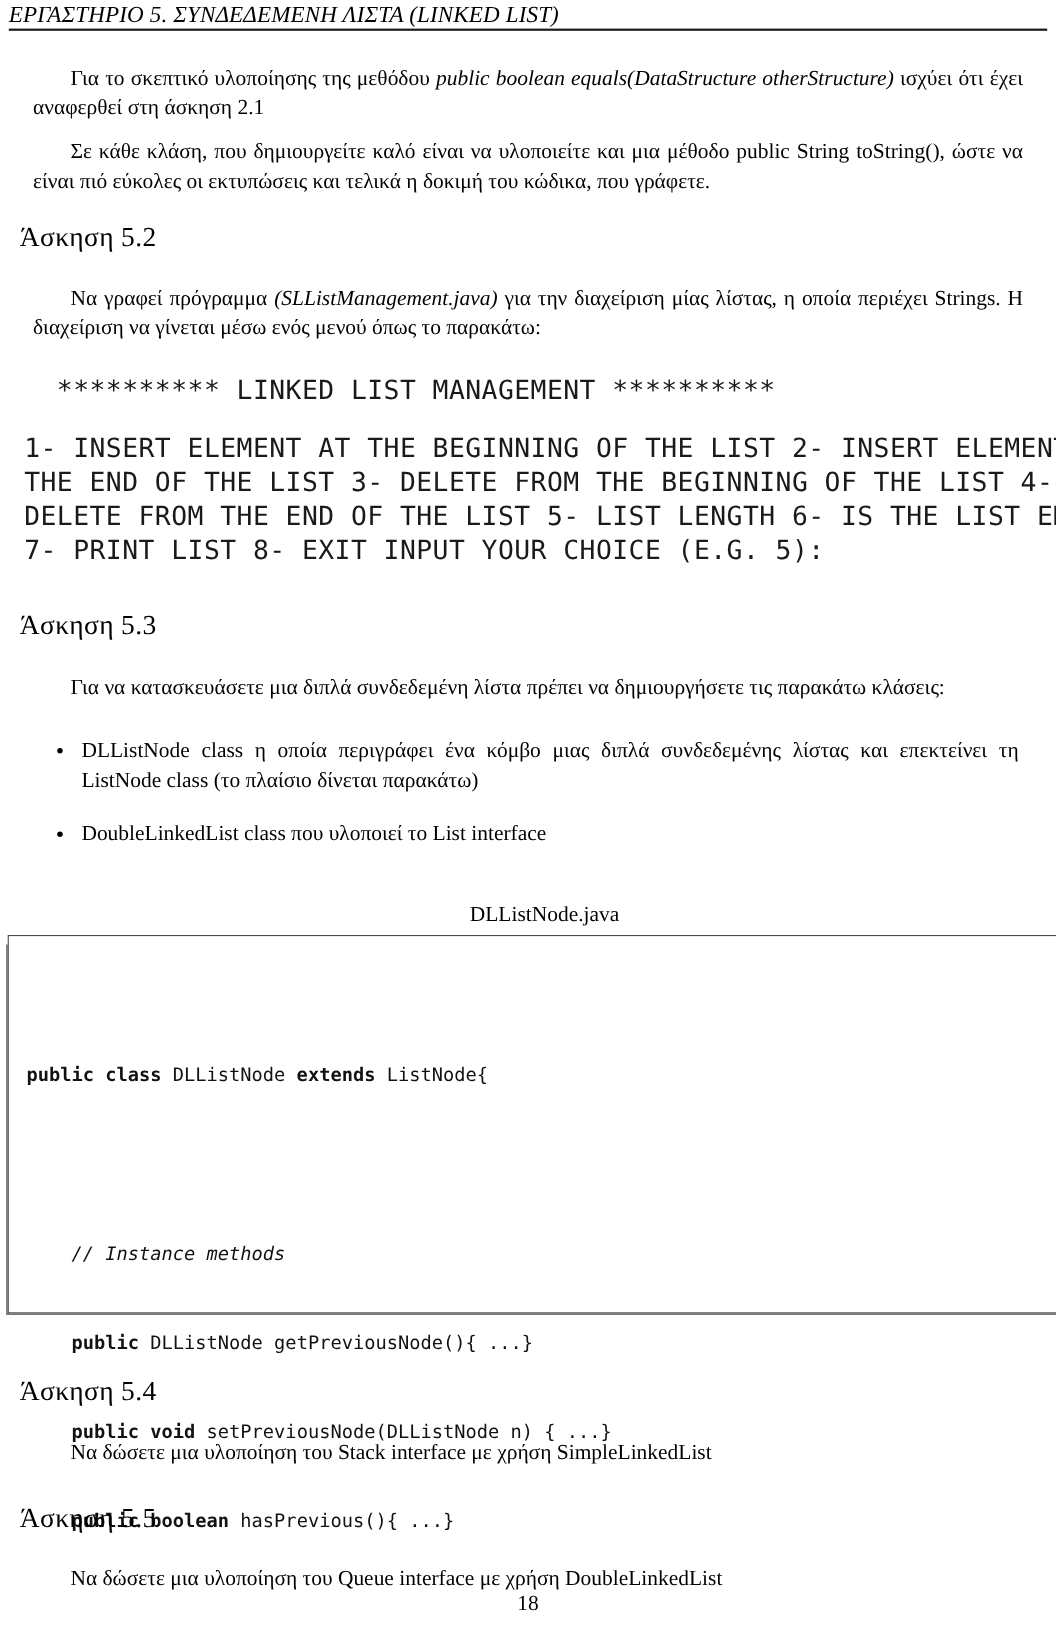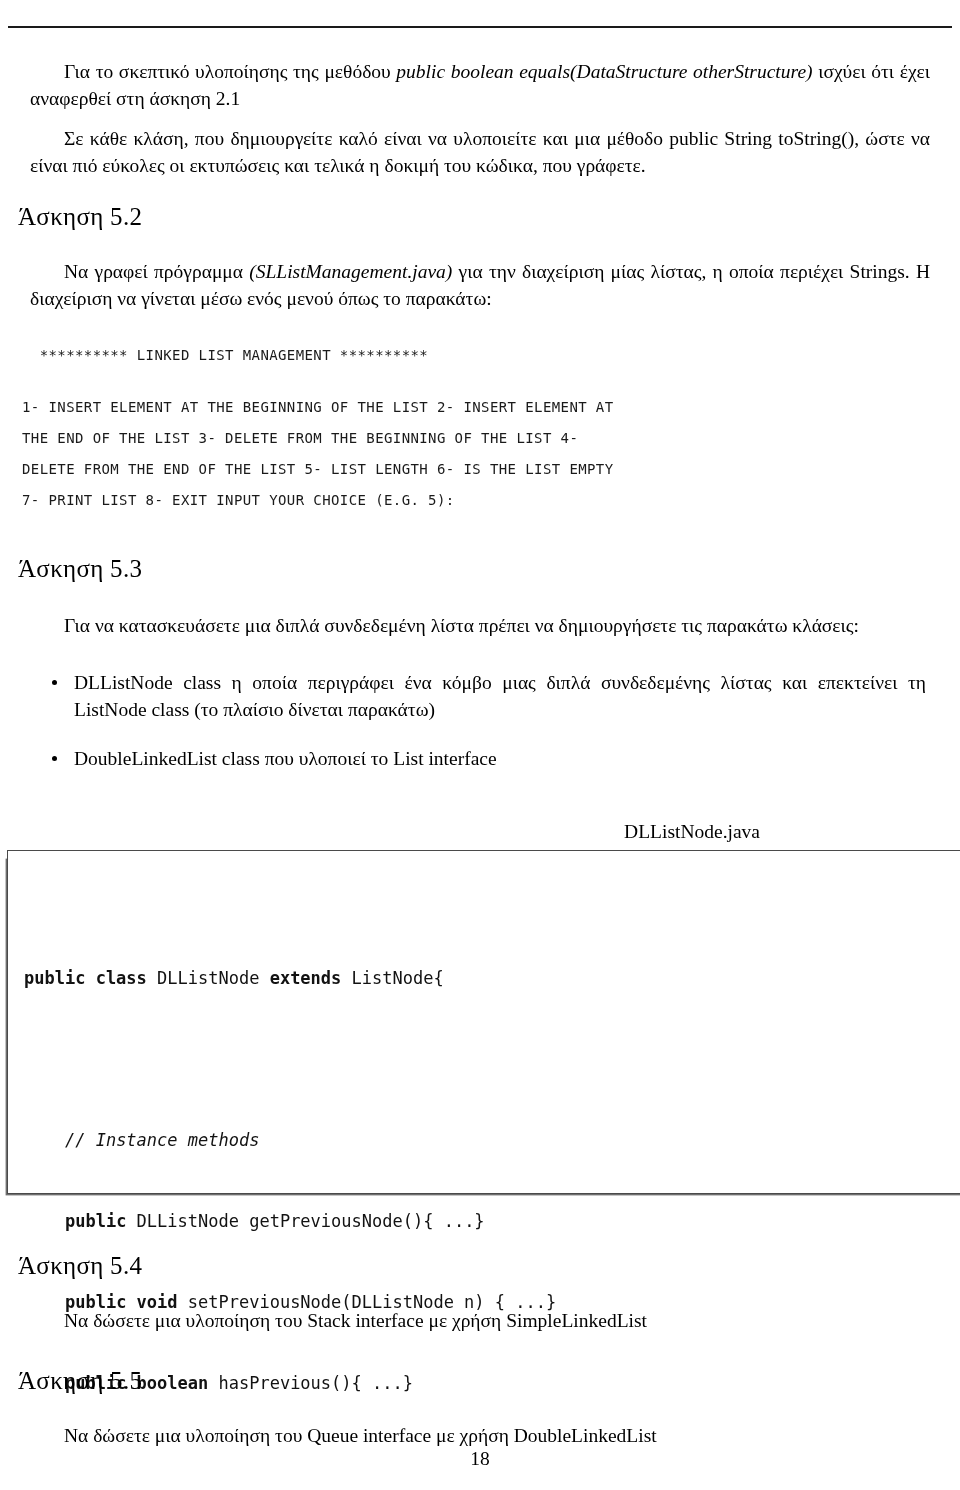--- a/index.html
+++ b/index.html
@@ -61,21 +61,21 @@
     font-weight: normal;
     font-size: 25px;
     line-height: 28px;
     letter-spacing: 0.3px;
   }
 
   
   .mono-block {
     position: absolute;
     font-family: "DejaVu Sans Mono", "Liberation Mono", monospace;
-    font-size: 14px;
+    font-size: 24px;
     line-height: 31px;
     white-space: pre;
     letter-spacing: 0.4px;
     color: #1a1a1a;
   }
 
   
   .bullets {
     position: absolute;
     font-size: 19.5px;
@@ -94,21 +94,21 @@
     width: 5px;
     height: 5px;
     background: #000;
     border-radius: 50%;
   }
 
   
   .code-caption {
     position: absolute;
     font-size: 19.5px;
-    text-align: right;
+    text-align: center;
     line-height: 24px;
   }
   .code-box {
     position: absolute;
     left: 7px;
     top: 850px;
     width: 975px;   
     height: 344px;
     box-sizing: border-box;
     border: 1.4px solid #4a4a4a;
@@ -137,20 +137,23 @@
     width: 960px;
     text-align: center;
     font-size: 19.5px;
   }
 </style>
 </head>
 <body>
 
 <div class="page">
 
+  <div class="header">
+    <div class="header-title">ΕΡΓΑΣΤΗΡΙΟ 5.  ΣΥΝΔΕΔΕΜΕΝΗ ΛΙΣΤΑ (LINKED LIST)</div>
+  </div>
   <div class="header-rule"></div>
 
   <div class="para" style="left:30px; top:58px; width:900px;">
     <span class="ind"></span><span>Για το σκεπτικό υλοποίησης της μεθόδου </span><span class="it">public boolean equals(DataStructure otherStructure)</span><span> ισχύει ότι έχει αναφερθεί στη άσκηση 2.1</span>
   </div>
 
   <div class="para" style="left:30px; top:125px; width:900px;">
     <span class="ind"></span><span>Σε κάθε κλάση, που δημιουργείτε καλό είναι να υλοποιείτε και μια μέθοδο public String toString(), ώστε να είναι πιό εύκολες οι εκτυπώσεις και τελικά η δοκιμή του κώδικα, που γράφετε.</span>
   </div>
 

